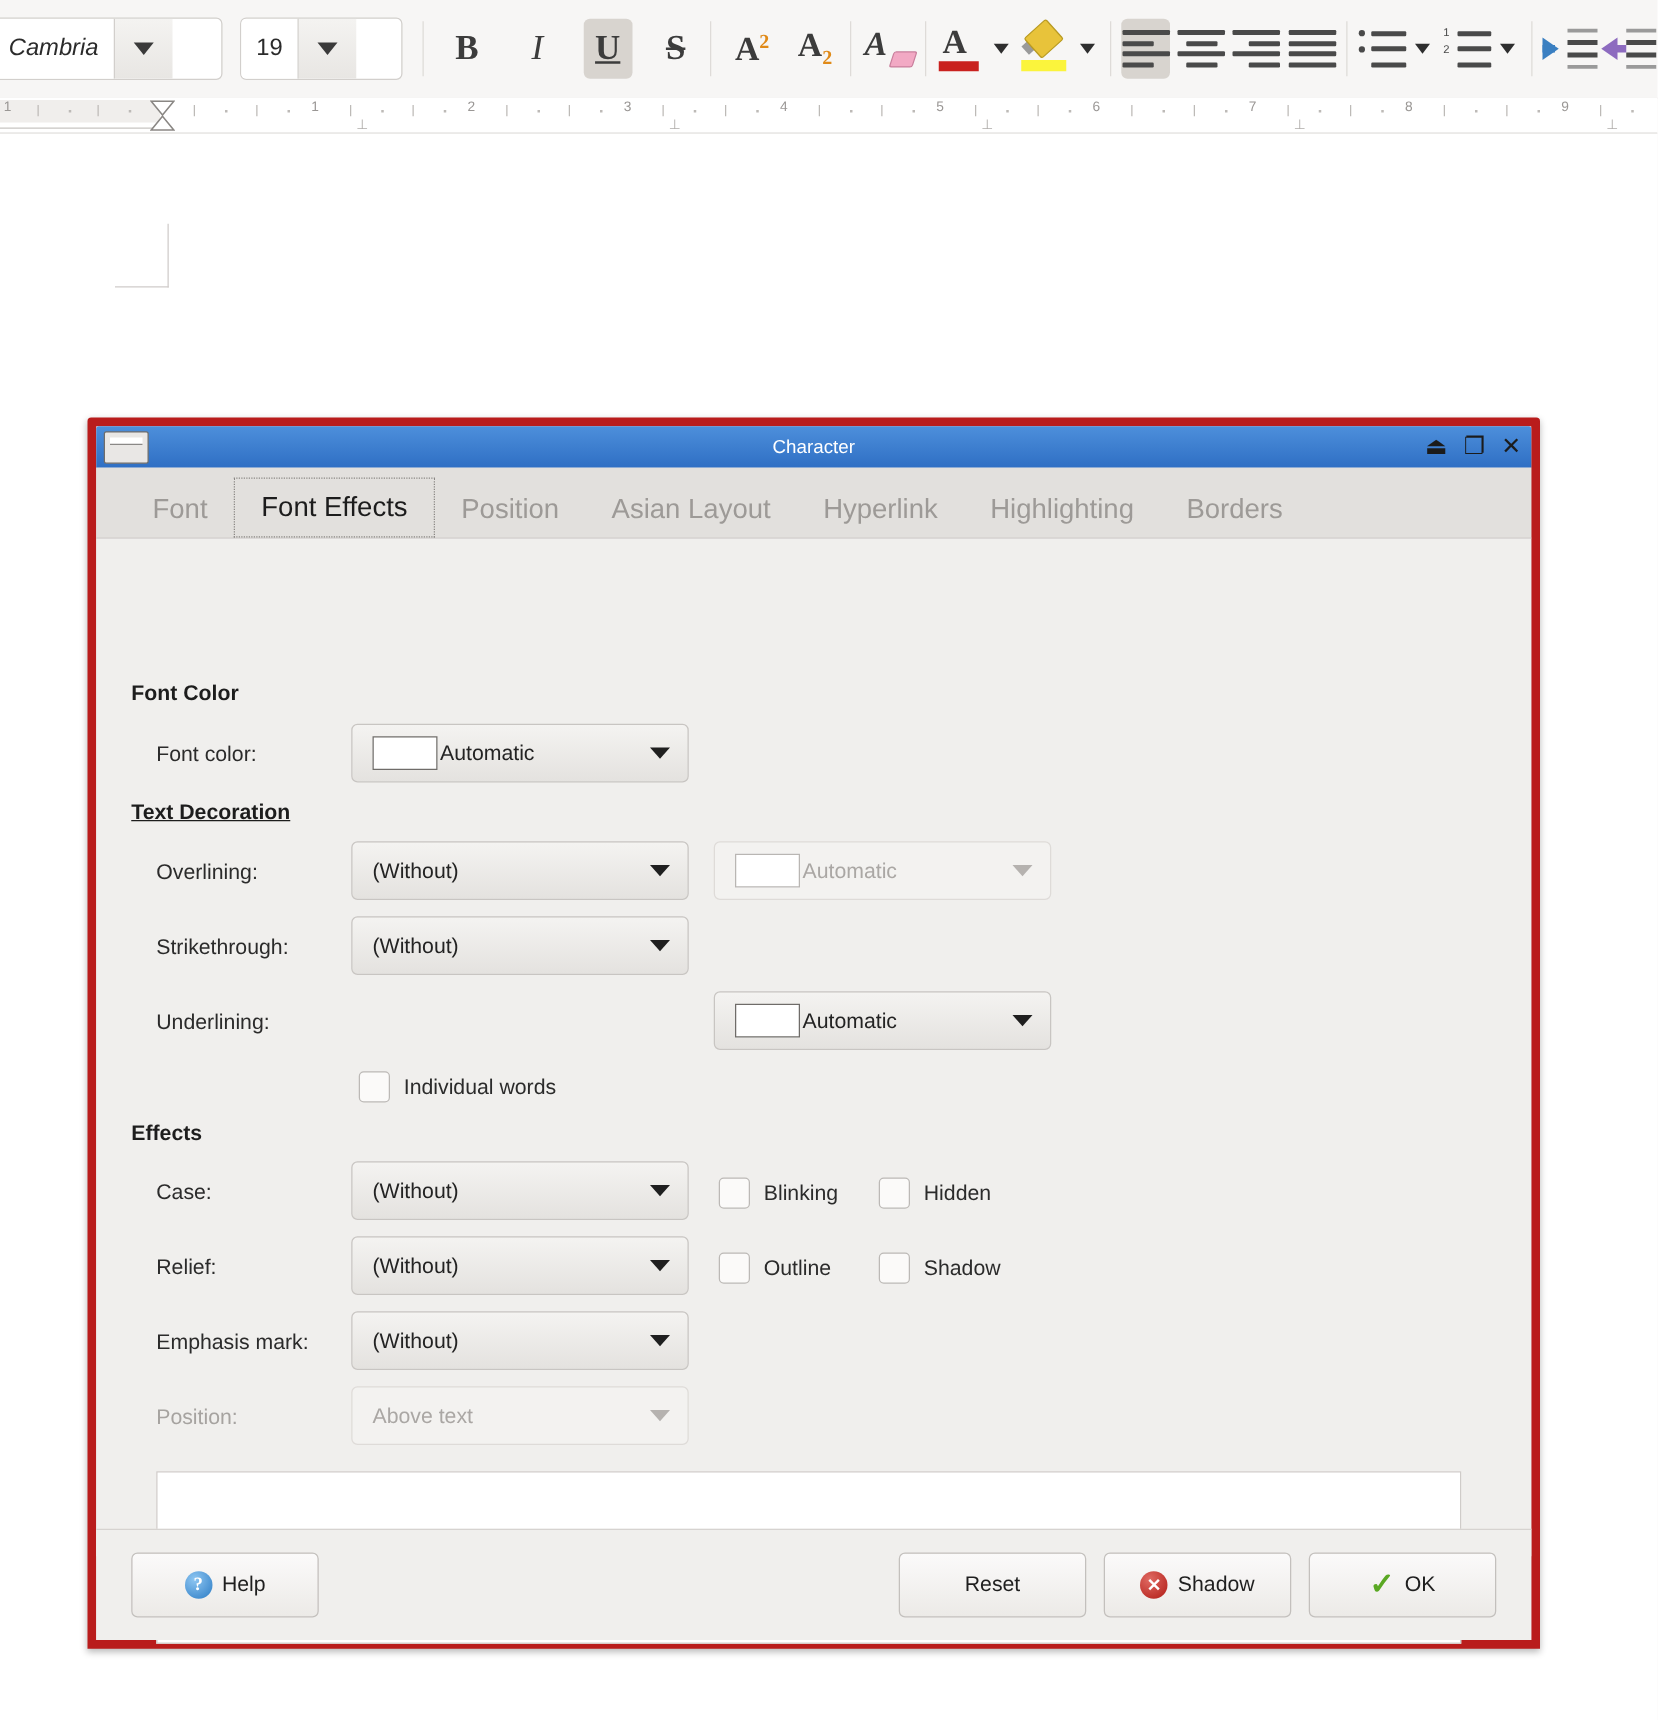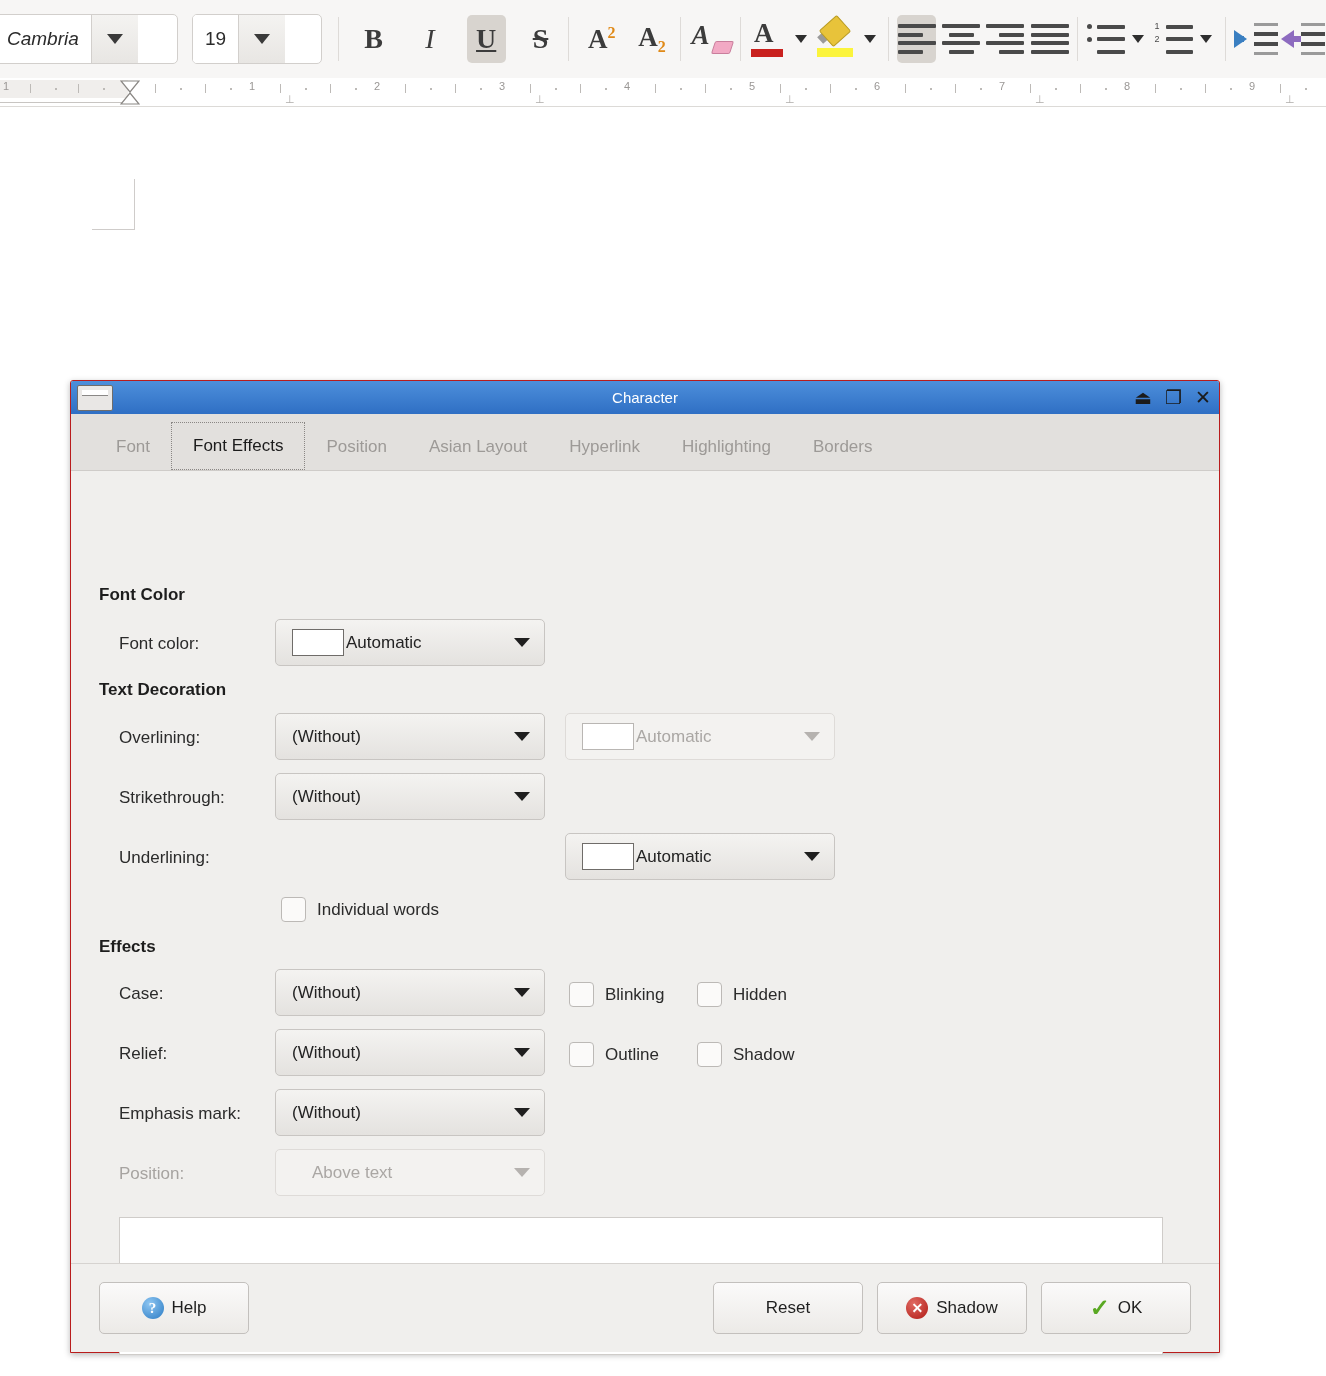--- a/index.html
+++ b/index.html
@@ -118,24 +118,23 @@
     letter-spacing:0.5px;
   }
   .doctext .dotted-u {
     border-bottom: 3px dotted #222; padding-bottom:1px;
   }
 
   
   .dialog {
     position:absolute; left:70px; top:334px; width:1148px; height:971px;
     background:#f0efed;
-    border:1px solid #b91c1c;
+    border:7px solid #b91c1c;
     box-shadow: 0 2px 6px rgba(0,0,0,0.28);
     border-radius: 3px 3px 0 0;
-    margin-top: 46px;
   }
   .titlebar {
     height:33px; background: linear-gradient(#4d8fdb, #2f6fc4);
     display:flex; align-items:center; position:relative;
     border-radius:2px 2px 0 0;
   }
   .tb-appicon {
     width:34px; height:24px; margin-left:6px; background:#e9e7e5;
     border:1px solid #6f6d6b; border-radius:2px; position:relative;
   }
@@ -146,21 +145,21 @@
   }
   .winbtns { position:absolute; right:8px; display:flex; align-items:center; gap:13px; }
   .wb { color:#1b1b1b; font-size:19px; line-height:1; cursor:default; }
 
   .tabstrip {
     height:56px; background:#e2e0dd; display:flex; align-items:flex-end;
     padding-left:24px; border-bottom:1px solid #cfccc9;
   }
   .tab {
     padding:0 21px; height:46px; display:flex; align-items:center;
-    font-size:17px; color:#9d9a97; position:relative;
+    font-size:22px; color:#9d9a97; position:relative;
   }
   .tab.active { color:#1c1c1c; font-weight:normal; border:1px dotted #8a8784; }
   .tab.active:after {
     content:""; position:absolute; left:-1px; right:-1px; bottom:-10px; height:5px; background:#3a7fd5;
   }
 
   .dlgbody { position:relative; height:814px; background:#f0efed; }
 
   .grouplabel {
     position:absolute; font-size:17px; font-weight:bold; color:#1d1d1d;text-align:center;
@@ -523,21 +522,21 @@
     <div class="grouplabel" style="left:28px; top:114px;">Font Color</div>
     <div class="fieldlabel" style="left:48px; top:163px;">Font color:</div>
     <div class="dd" style="left:204px; top:148px; width:270px;">
       <span class="swatch"></span>
       <span class="txt withsw">Automatic</span>
       <span class="arw">
           <span class="tri"></span>
         </span>
     </div>
 
-    <div class="grouplabel" style="left:28px; top:209px;">Text Decoration</div>
+    <div class="grouplabel" style="left:28px; top:209px;text-decoration:underline;">Text Decoration</div>
 
     <div class="fieldlabel" style="left:48px; top:257px;">Overlining:</div>
     <div class="dd" style="left:204px; top:242px; width:270px;">
       <span class="txt">(Without)</span>
       <span class="arw">
           <span class="tri"></span>
         </span>
     </div>
     <div class="dd disabled" style="left:494px; top:242px; width:270px;">
       <span class="swatch"></span>
@@ -605,21 +604,21 @@
 
     <div class="fieldlabel" style="left:48px; top:633px;">Emphasis mark:</div>
     <div class="dd" style="left:204px; top:618px; width:270px;">
       <span class="txt">(Without)</span>
       <span class="arw">
           <span class="tri"></span>
         </span>
     </div>
 
     <div class="fieldlabel disabled" style="left:48px; top:693px;">Position:</div>
-    <div class="dd disabled" style="left:204px; top:678px; width:270px;padding-left:20px;">
+    <div class="dd disabled" style="left:204px; top:678px; width:270px;">
       <span class="txt">Above text</span>
       <span class="arw">
           <span class="tri"></span>
         </span>
     </div>
 
     <div class="preview">
       <div class="hline"></div>
       <div class="ptext">
         <span>Lorem ipsum</span>

